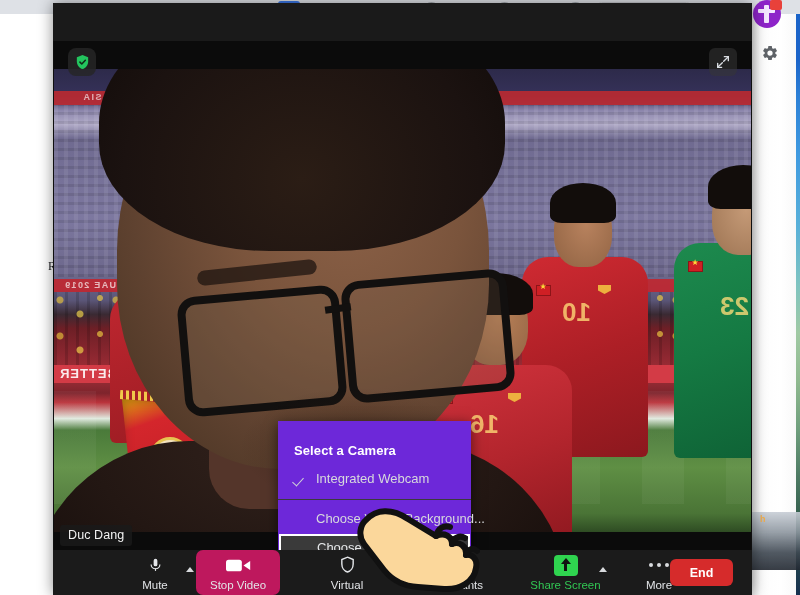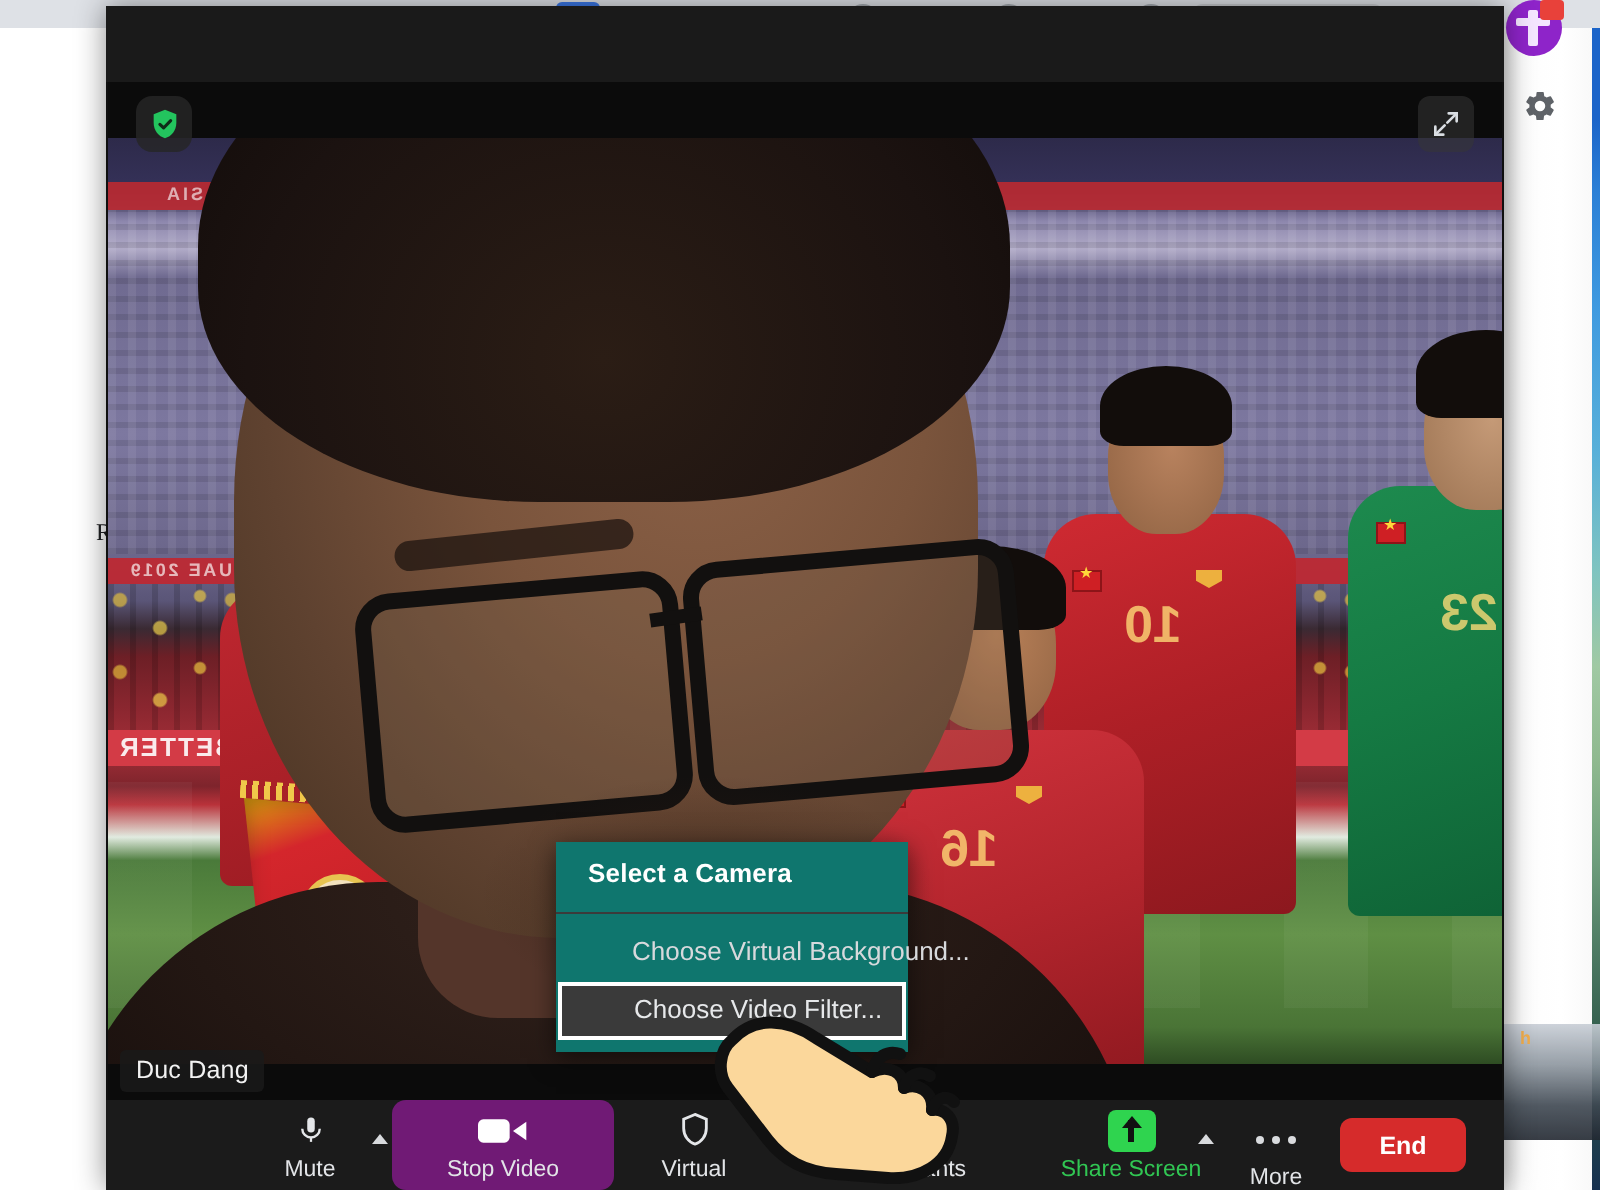--- a/index.html
+++ b/index.html
@@ -558,25 +558,25 @@
     padding: 3px 8px 4px 8px;
     border-radius: 3px;
     letter-spacing: .1px;
   }
 
   
   .ctx-menu {
     position: absolute;
     left: 225px;
     top: 380px;
-    width: 176px;
-    background: #0f766e;
+    width: 193px;
+    background: #6d28d9;
     z-index: 20;
     box-shadow: 0 3px 12px rgba(0,0,0,.55);
-    padding: 2px 0 6px 0;
+    padding: 16px 0 6px 0;
     font-size: 13px;
   }
   .ctx-header {
     color: #ffffff;
     font-weight: bold;
     font-size: 13px;
     padding: 6px 0 7px 16px;
     letter-spacing: .1px;
   }
   .ctx-item {
@@ -626,25 +626,25 @@
     align-items: center;
     justify-content: center;
     cursor: pointer;
     color: #e2e4e7;
     font-size: 11.5px;
   }
   .tb-item .tb-label { margin-top: 3px; line-height: 12px; }
   .tb-ico { height: 21px; display: flex; align-items: center; justify-content: center; }
 
   .tb-mute      { left: 72px;  width: 60px; }
-  .tb-video     { left: 143px; width: 111px; border-radius: 7px; background: #701a75; }
+  .tb-video     { left: 143px; width: 84px; border-radius: 7px; background: #be185d; }
   .tb-security  { left: 259px; width: 70px; }
   .tb-particip  { left: 355px; width: 90px; }
   .tb-share     { left: 460px; width: 105px; }
-  .tb-more      { left: 555px; width: 60px; justify-content: flex-end; }
+  .tb-more      { left: 576px; width: 60px; }
 
   .caret {
     position: absolute;
     width: 0; height: 0;
     border-left: 4px solid transparent;
     border-right: 4px solid transparent;
     border-bottom: 5px solid #d8dadd;
     cursor: pointer;
   }
   .caret-mute { left: 133px; top: 17px; }
@@ -858,20 +858,21 @@
           <path d="M10 20H4v-6"></path>
             <path d="M4 20l7-7"></path>
         </svg>
       </div>
 
       <div class="name-label">Duc Dang</div>
     </div>
 
     <div class="ctx-menu">
       <div class="ctx-header">Select a Camera</div>
+      <div class="ctx-item checked">Integrated Webcam</div>
       <div class="ctx-sep"></div>
       <div class="ctx-item">Choose Virtual Background...</div>
       <div class="ctx-item highlighted">Choose Video Filter...</div>
 
     </div>
   </div>
 
   <div class="toolbar">
 
     <div class="tb-item tb-mute">

